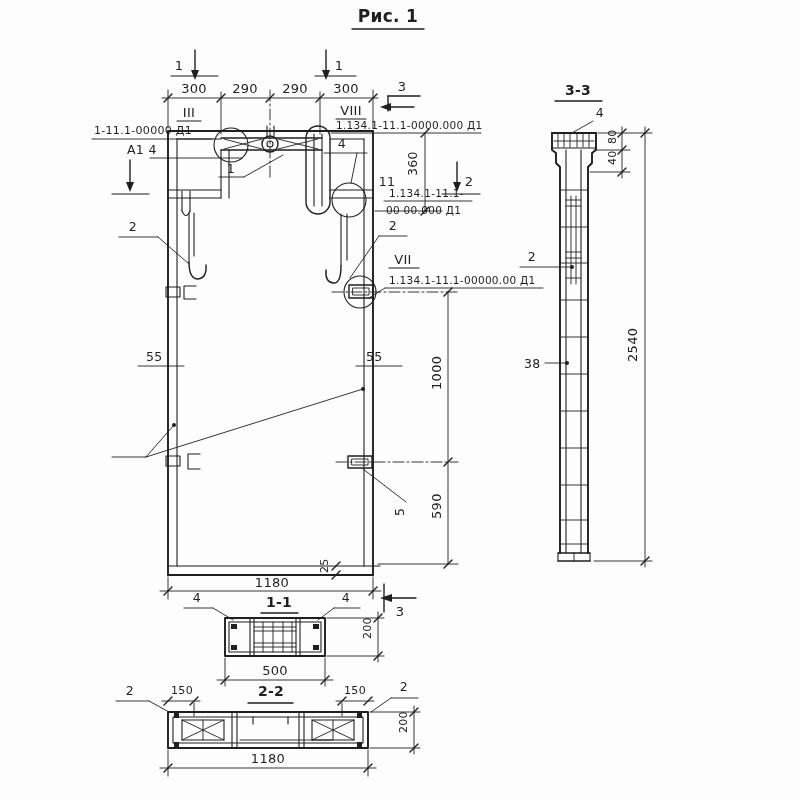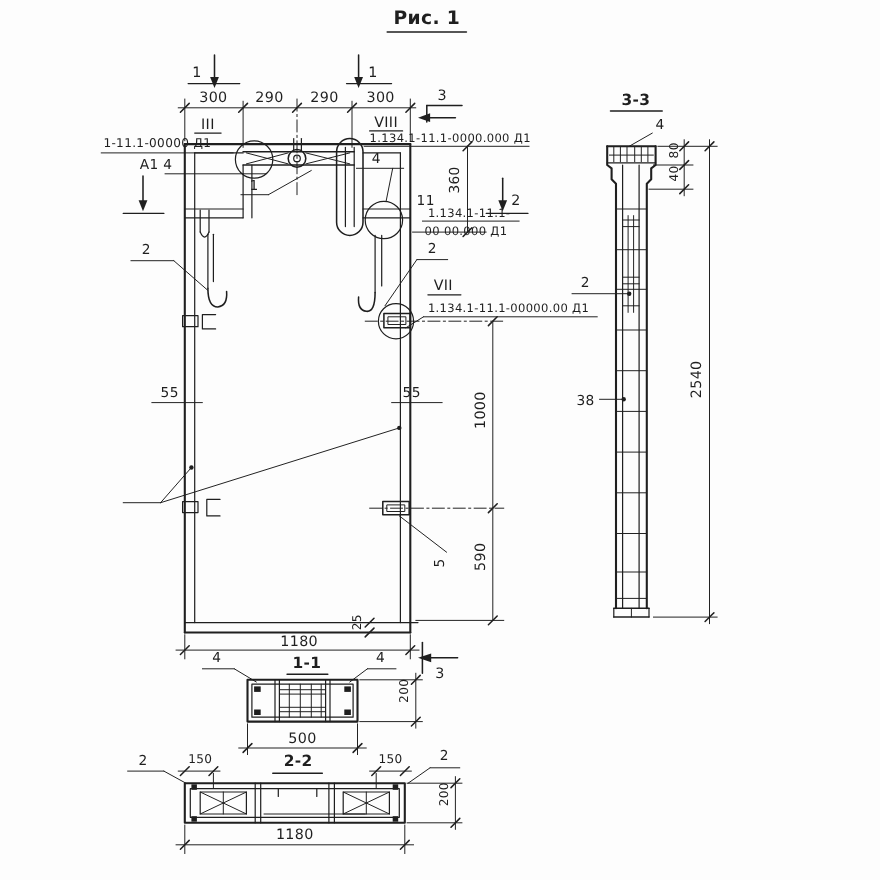--- a/index.html
+++ b/index.html
@@ -1,16 +1,16 @@
 <!DOCTYPE html>
 <html><head>
 <meta charset="utf-8">
 <style>
   html,body{margin:0;padding:0;background:#fdfdfd;}
-  .page{width:800px;height:800px;position:relative;background:#7dd3fc;overflow:hidden;}
+  .page{width:728px;height:800px;position:relative;background:#7dd3fc;overflow:hidden;}
   svg text{fill:#1f1f1f;font-family:"DejaVu Sans",sans-serif;letter-spacing:.3px;}
   .ln{stroke:#1f1f1f;stroke-width:1.1;fill:none;stroke-linecap:round;stroke-linejoin:round;}
   .thick{stroke-width:1.9;}
   .med{stroke-width:1.4;}
   .thin{stroke-width:.9;}
   .cl{stroke-dasharray:11 3 2 3;stroke-width:.9;}
   .fillink{fill:#1f1f1f;stroke:none;}
   .t17{font-size:17px;font-weight:bold;}
   .t14{font-size:14px;font-weight:bold;}
   .t13{font-size:13px;}

